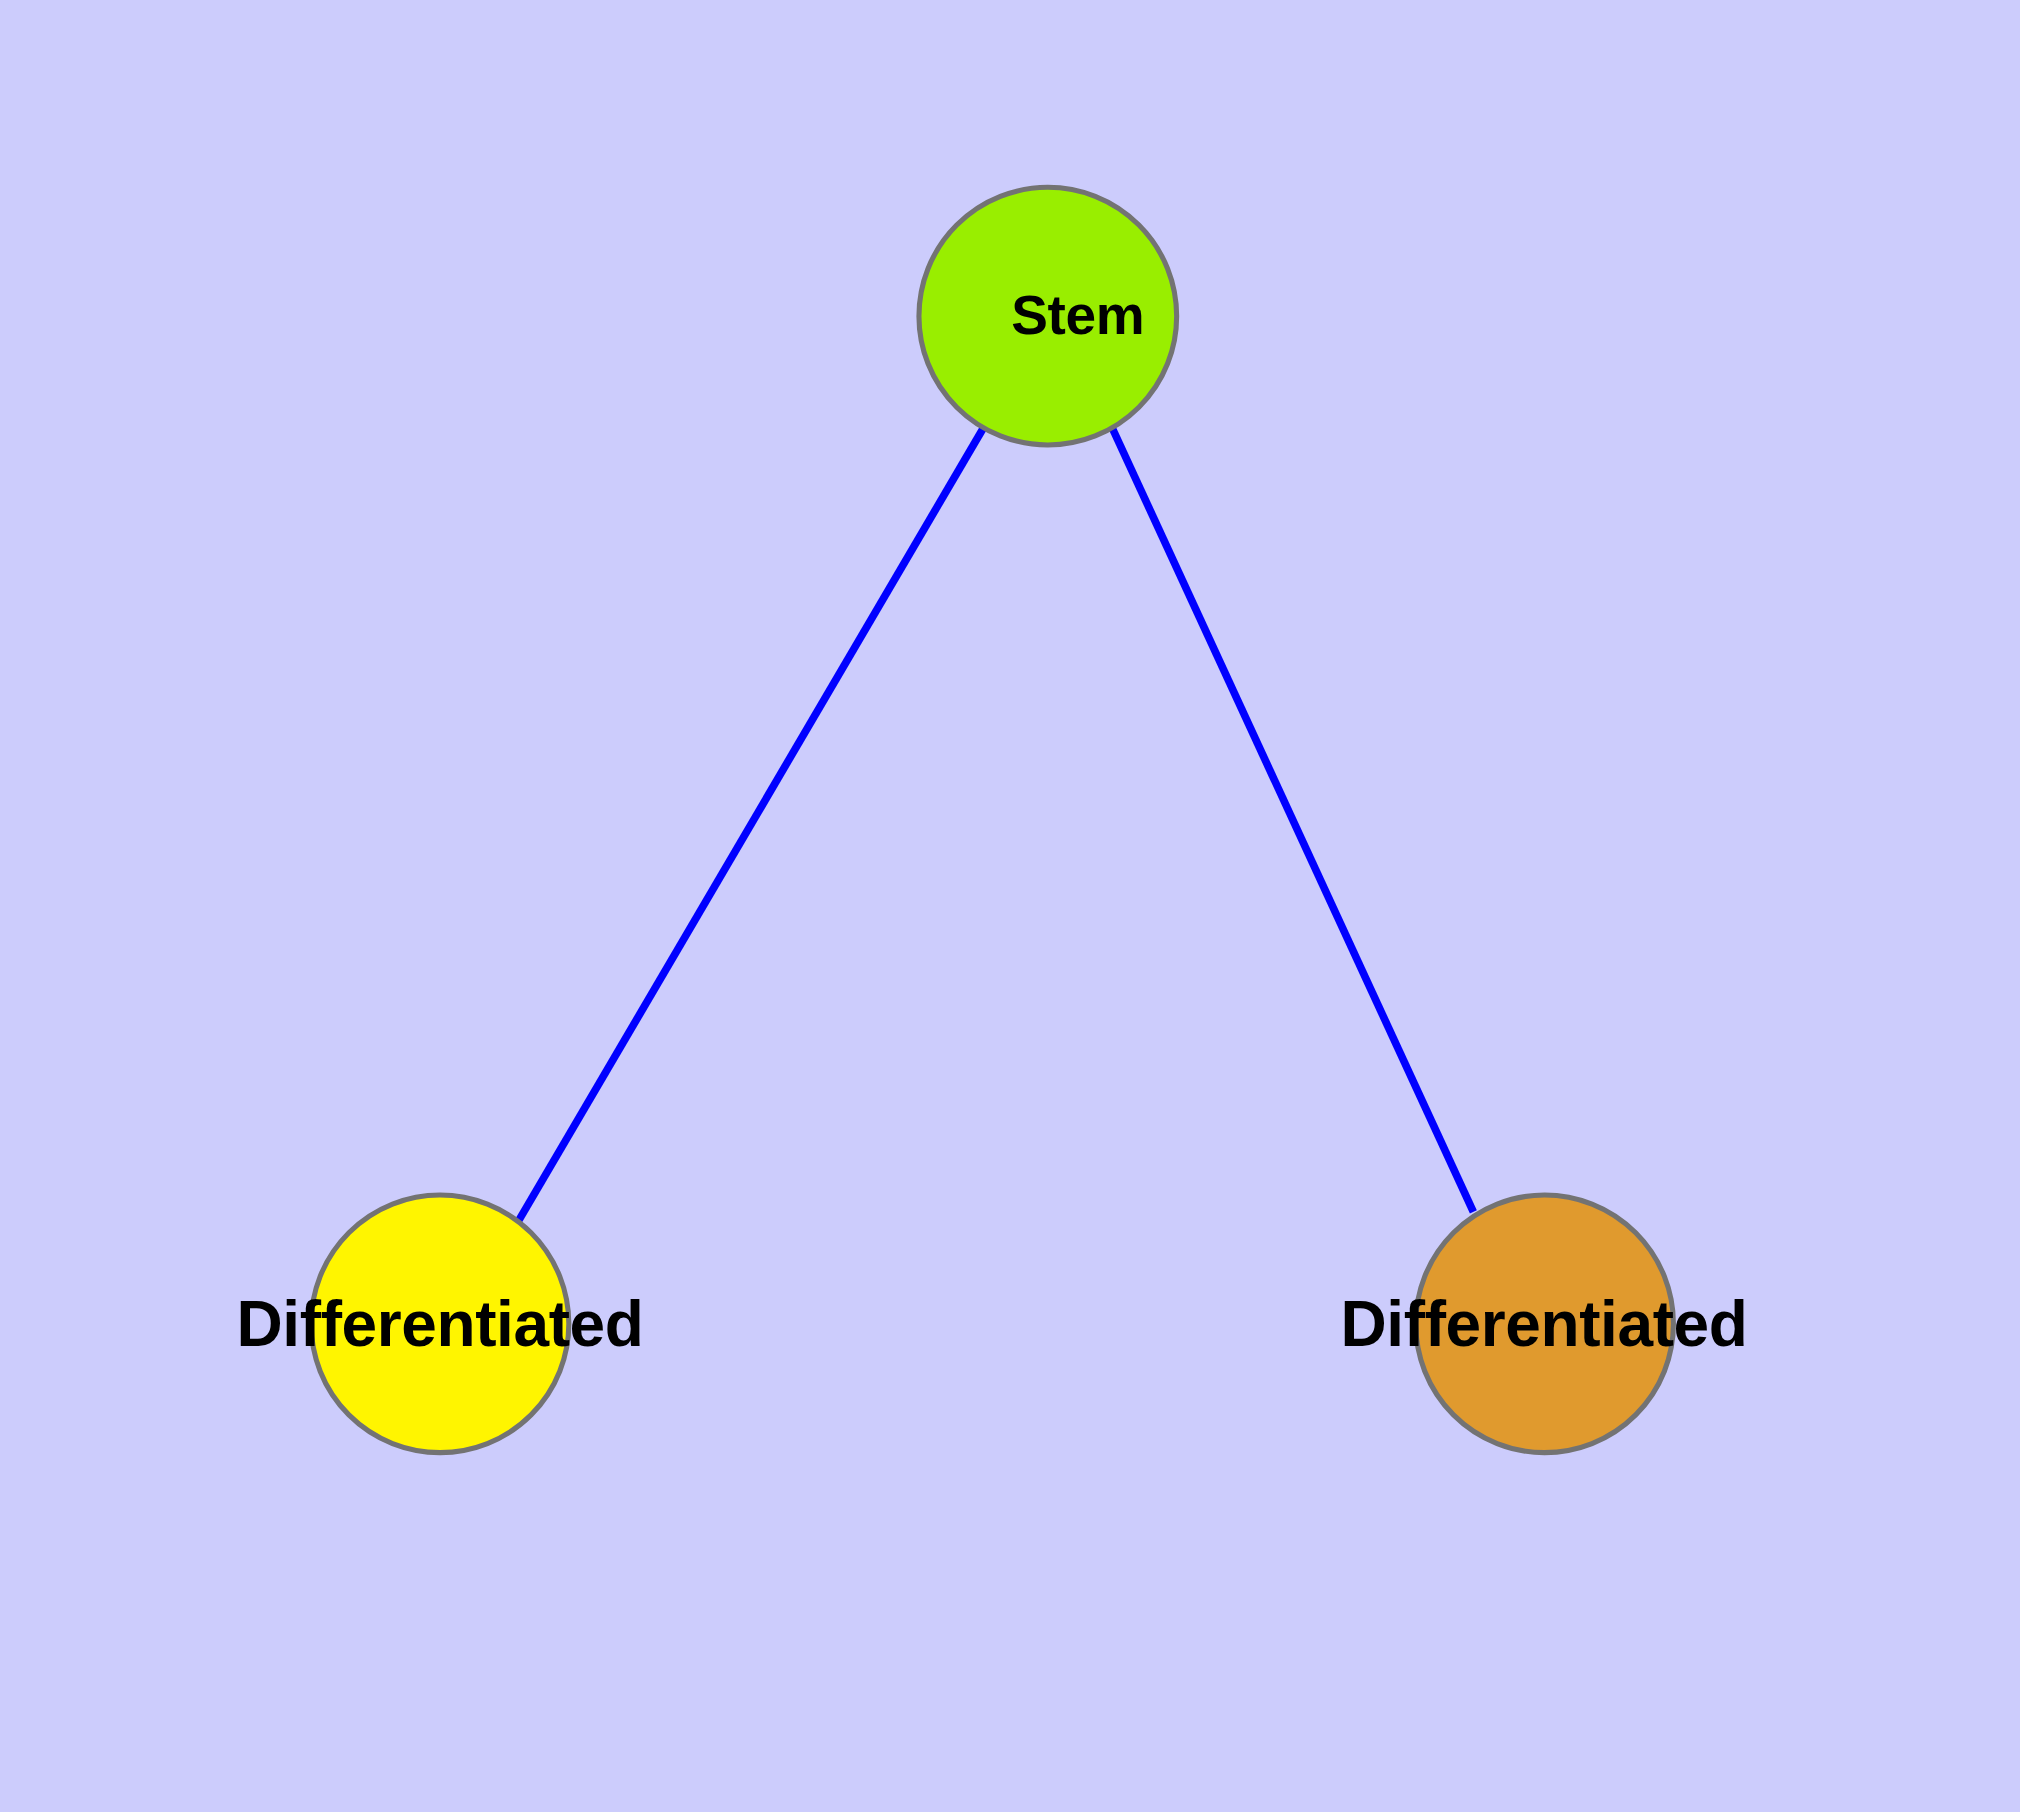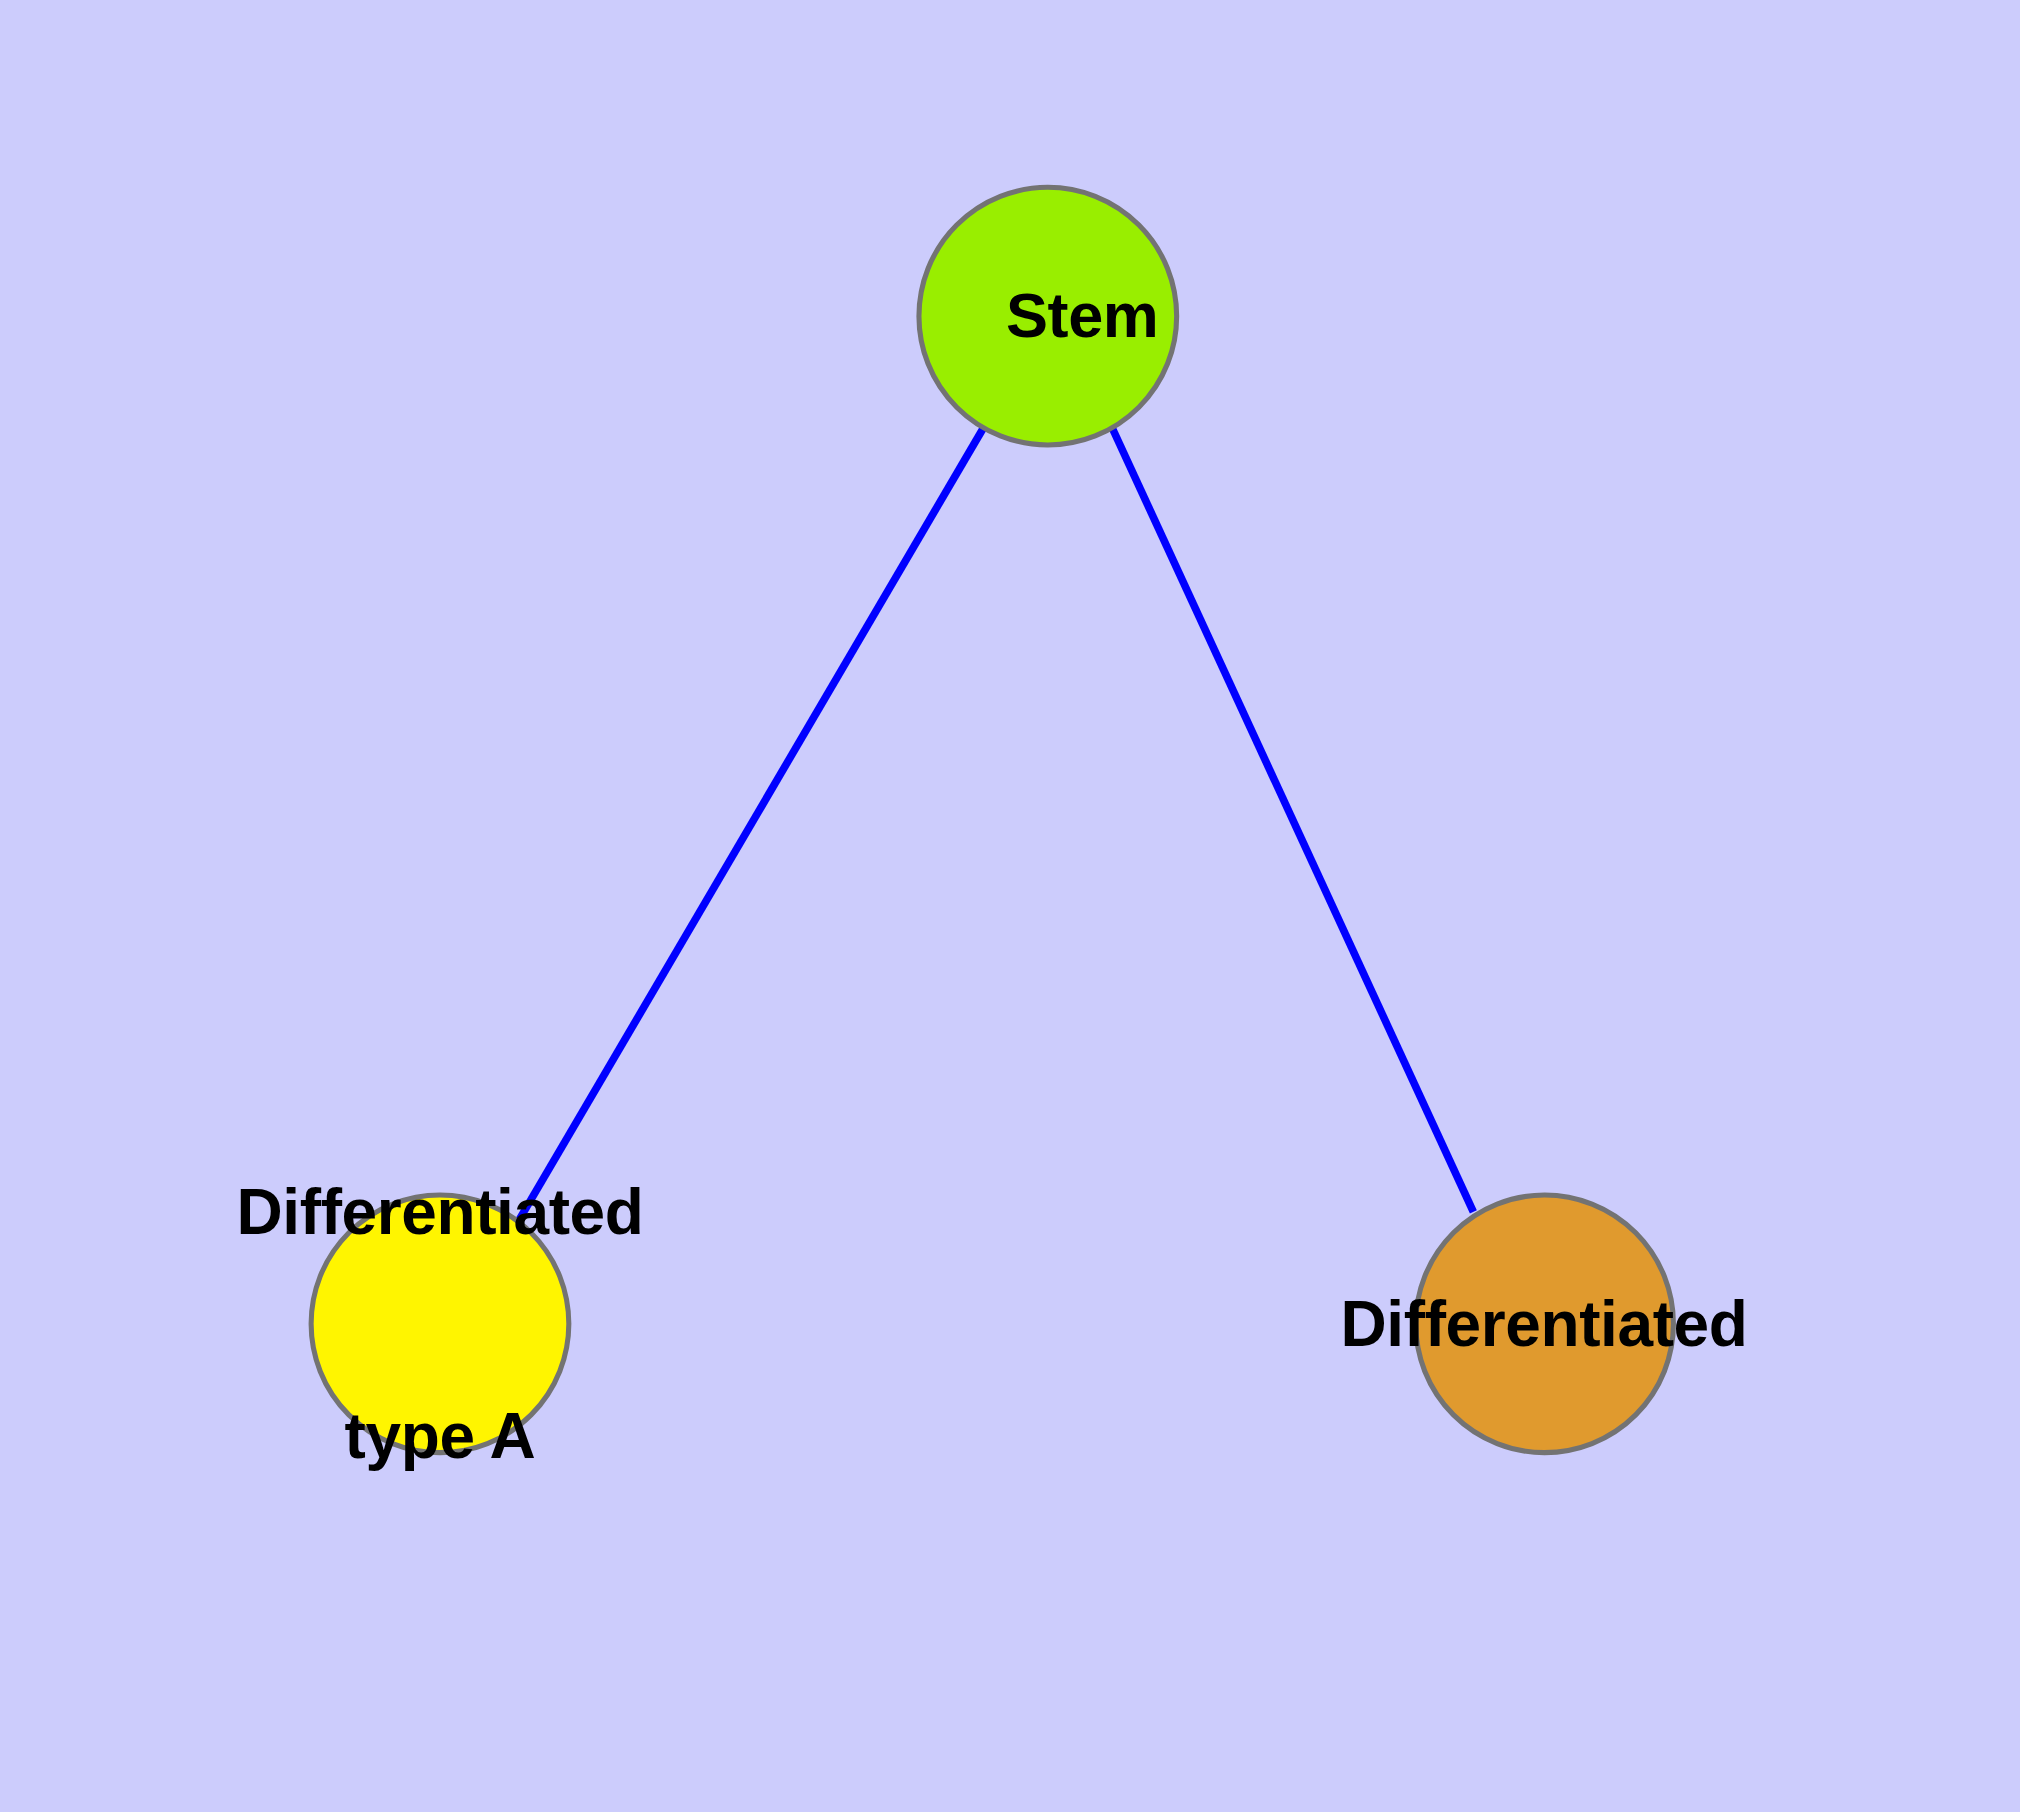--- a/index.html
+++ b/index.html
@@ -31,21 +31,21 @@
     position: absolute;
     color: #000000;
     font-weight: bold;
     text-align: center;
     white-space: pre;
     line-height: 1.17;
     letter-spacing: -0.4px;
     transform: translate(-50%, -50%);
     pointer-events: none;
   }
-  .label-stem   { font-size: 63px; }
+  .label-stem   { font-size: 55px; }
   .label-typea  { font-size: 64px; }
   .label-typeb  { font-size: 64px; }
 </style>
 </head>
 <body>
 
 <div id="canvas" style="width: 2021px; height: 1812px;">
 
   <div id="bg-layer" style="background: rgb(204, 204, 252);"></div>
 
@@ -62,21 +62,20 @@
       <circle cx="1822" cy="1562" r="152" fill="#e09a2e" stroke="#737373" stroke-width="6"></circle>
     </g>
   </svg>
 
   <div class="node-label label-stem" style="left: 1048px; top: 316px; color: rgb(0, 0, 0);">
     <span>Stem</span>
   </div>
 
   <div class="node-label label-typea" style="left: 440px; top: 1324px; color: rgb(0, 0, 0);">
     <div>Differentiated</div>
-    <div>type A</div>
   </div>
 
   <div class="node-label label-typeb" style="left: 1544px; top: 1324px; color: rgb(0, 0, 0);">
     <div>Differentiated</div>
   </div>
 
 </div>
 
 
 </body></html>

